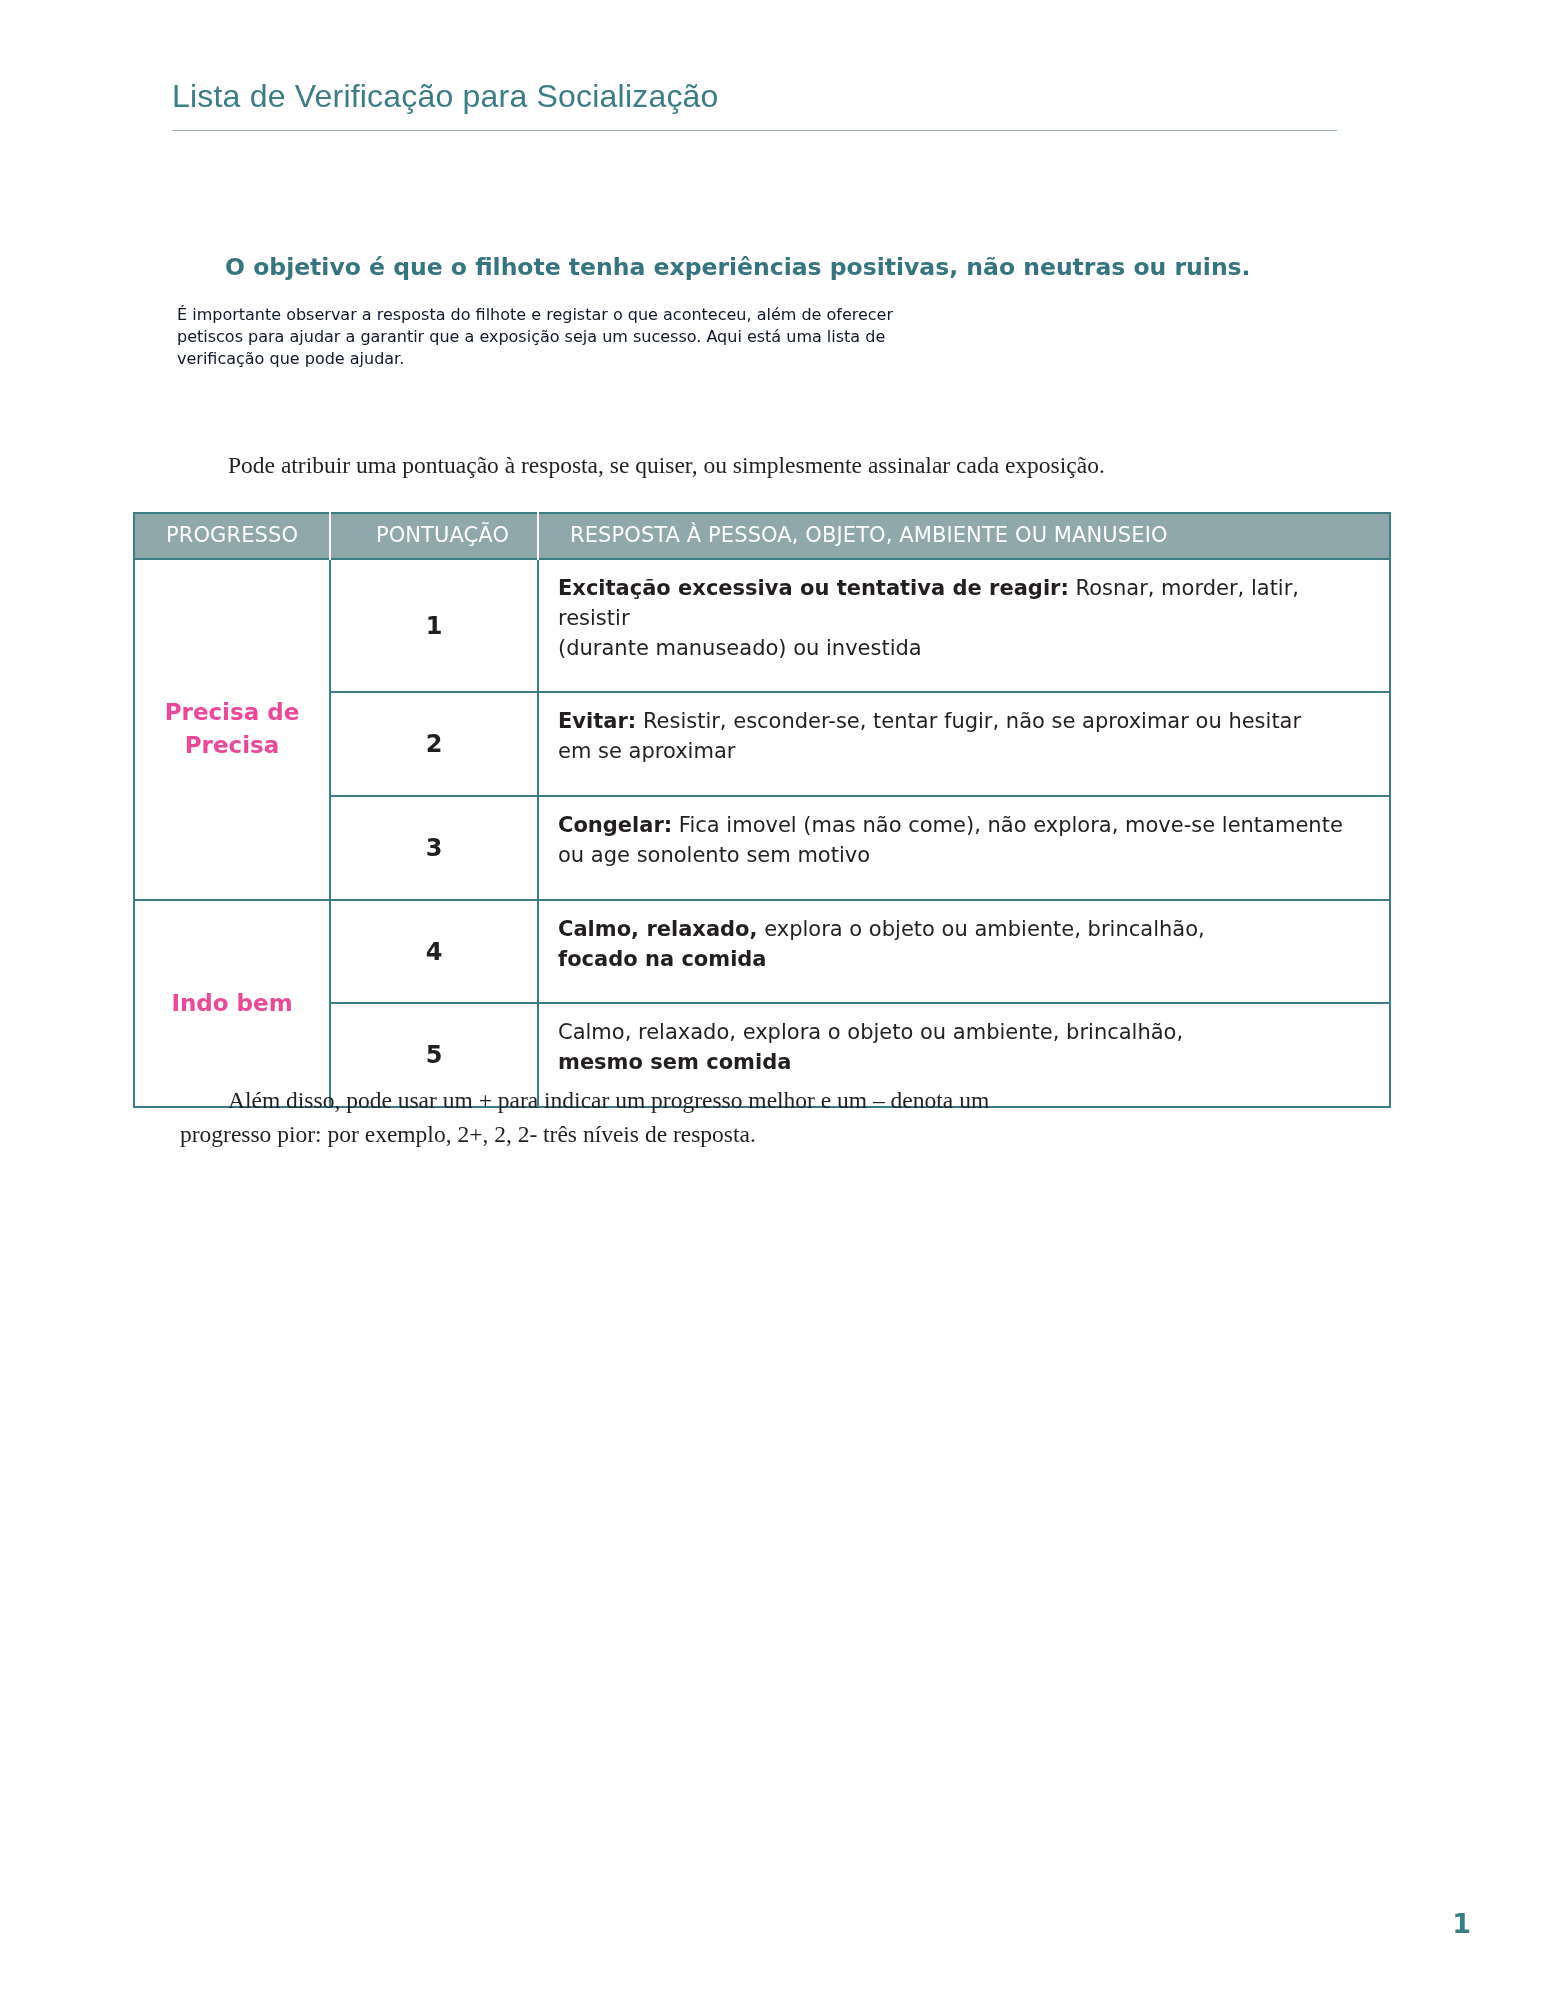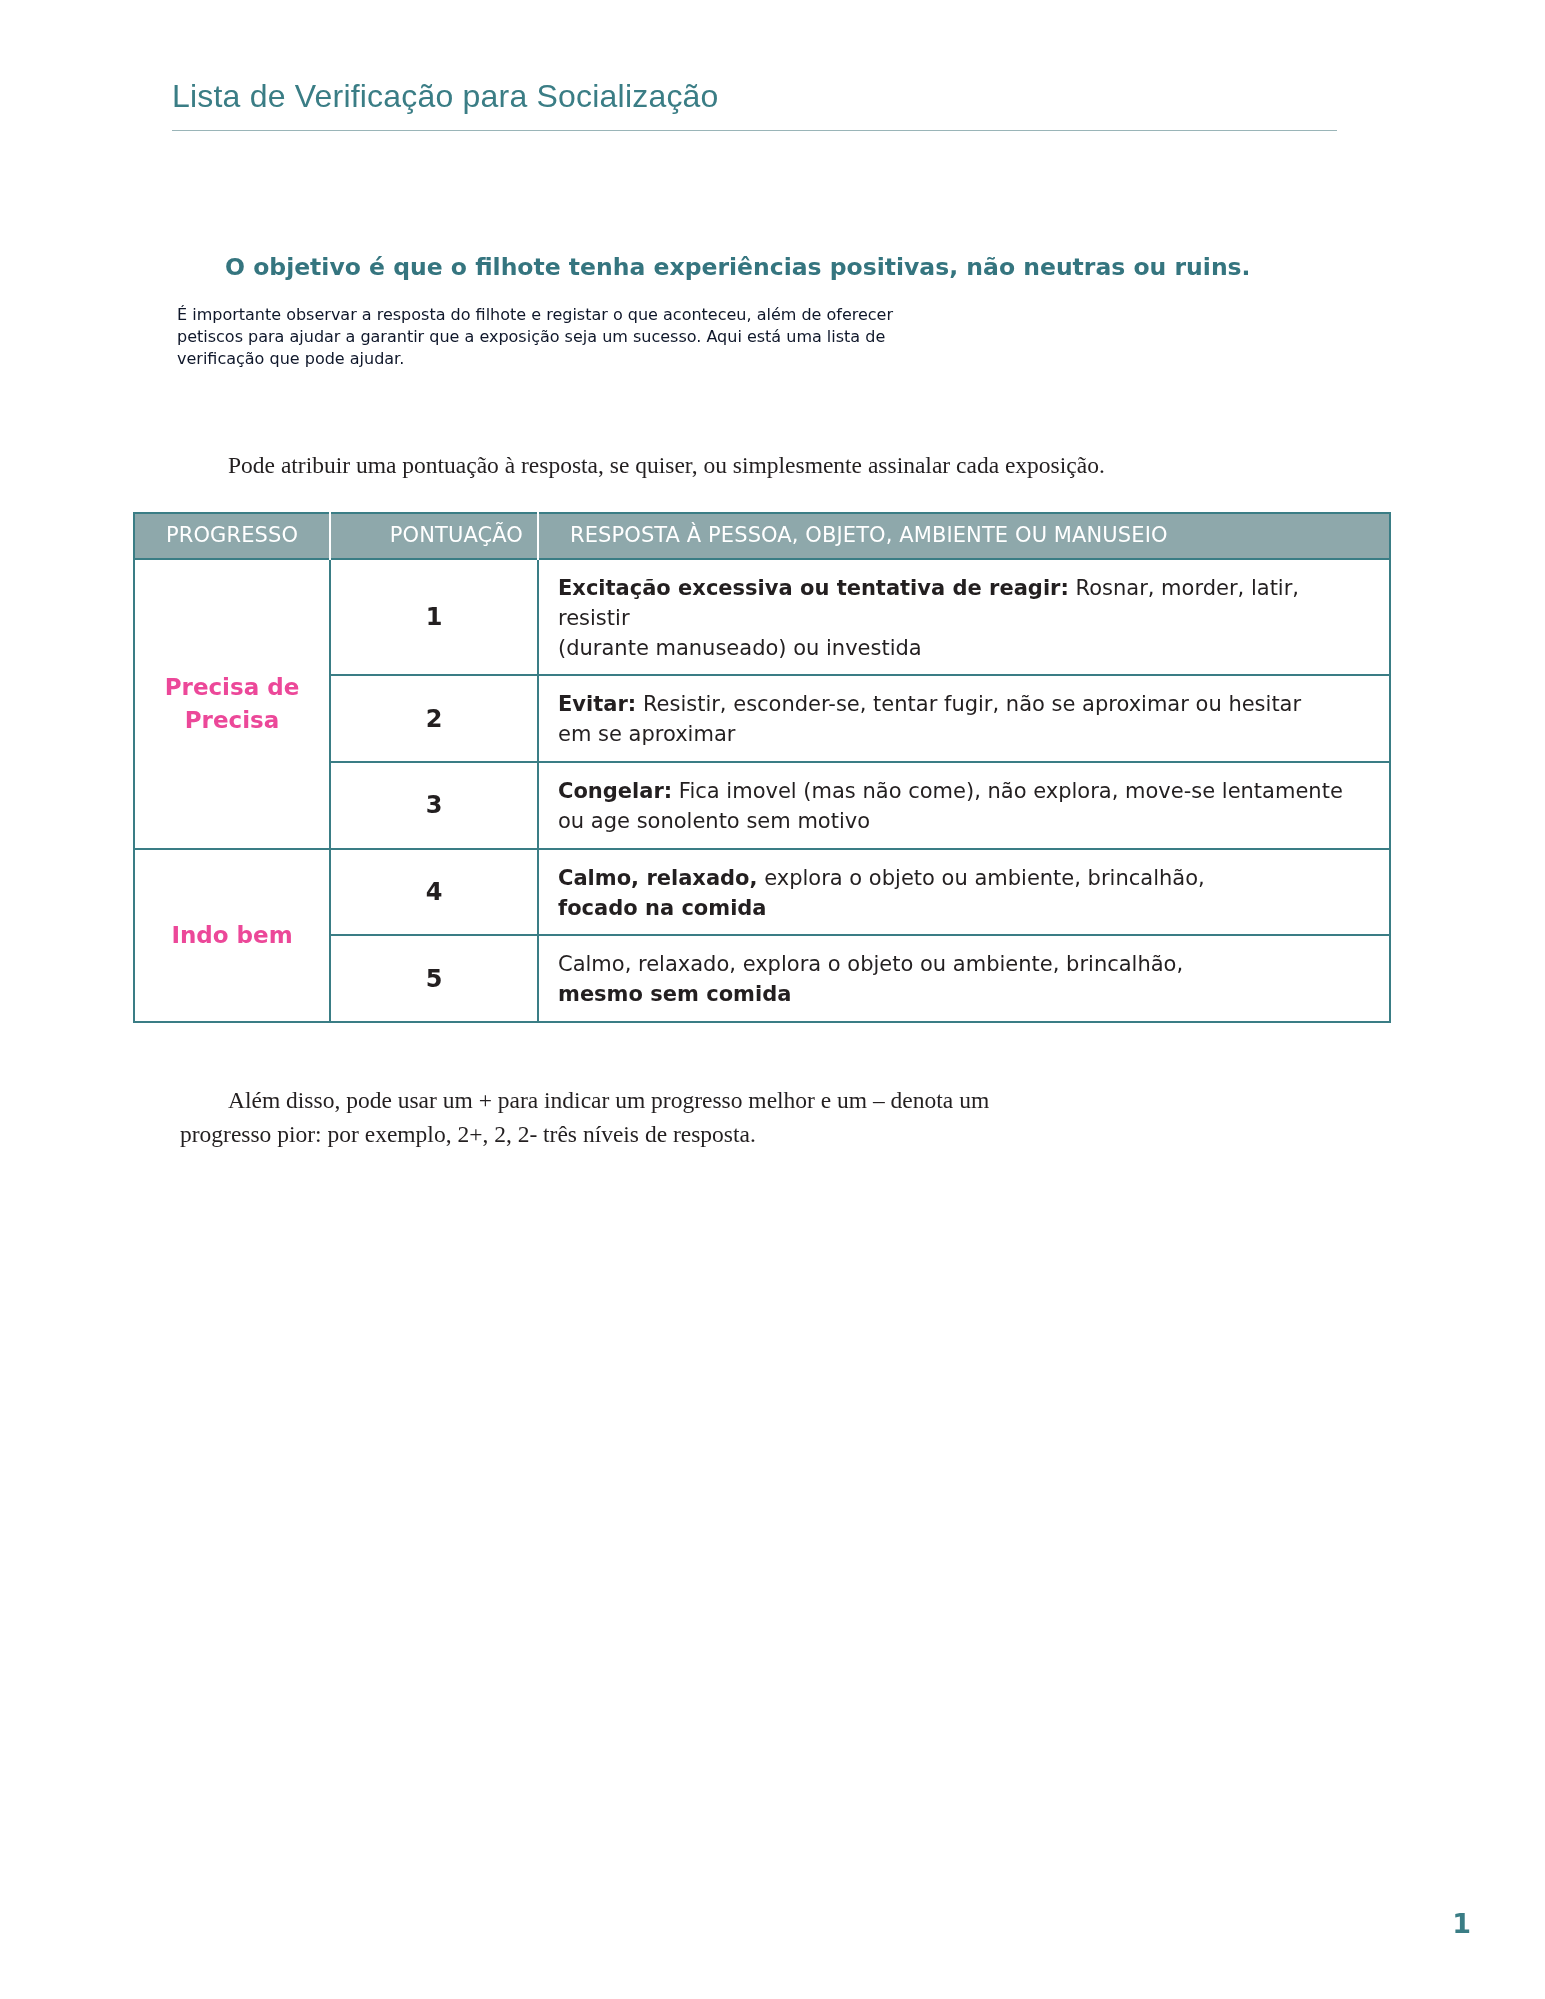--- a/index.html
+++ b/index.html
@@ -106,21 +106,21 @@
     font-family: "DejaVu Sans", sans-serif;
     font-size: 21px;
     font-weight: 400;
     text-align: left;
     padding: 9px 14px 11px 31px;
     border-right: 2px solid #ffffff;
     letter-spacing: 0.1px;
     white-space: nowrap;
   }
   .score-table thead th:last-child { border-right: none; }
-  .score-table thead th.th-center { text-align: right; }
+  .score-table thead th.th-center { text-align: center; }
 
   .score-table td {
     border: 2px solid #3a7d85;
     vertical-align: middle;
     background: #ffffff;
   }
   .score-table td.cell-progress {
     text-align: center;
     font-family: "DejaVu Sans", sans-serif;
     font-size: 23px;
@@ -136,21 +136,21 @@
     font-weight: 700;
     color: #231f20;
     padding: 4px 10px;
   }
   .score-table td.cell-response {
     font-family: "DejaVu Sans", sans-serif;
     font-size: 21px;
     font-weight: 400;
     line-height: 1.42;
     color: #231f20;
-    padding: 14px 16px 11px 19px;
+    padding: 14px 16px 28px 19px;
   }
   .cell-response .r-line { display: block; }
   .cell-response b { font-weight: 700; }
   .row-h1 { height: 84px; }
   .row-h2 { height: 84px; }
   .row-h3 { height: 84px; }
   .row-h4 { height: 84px; }
   .row-h5 { height: 84px; }
 
   

